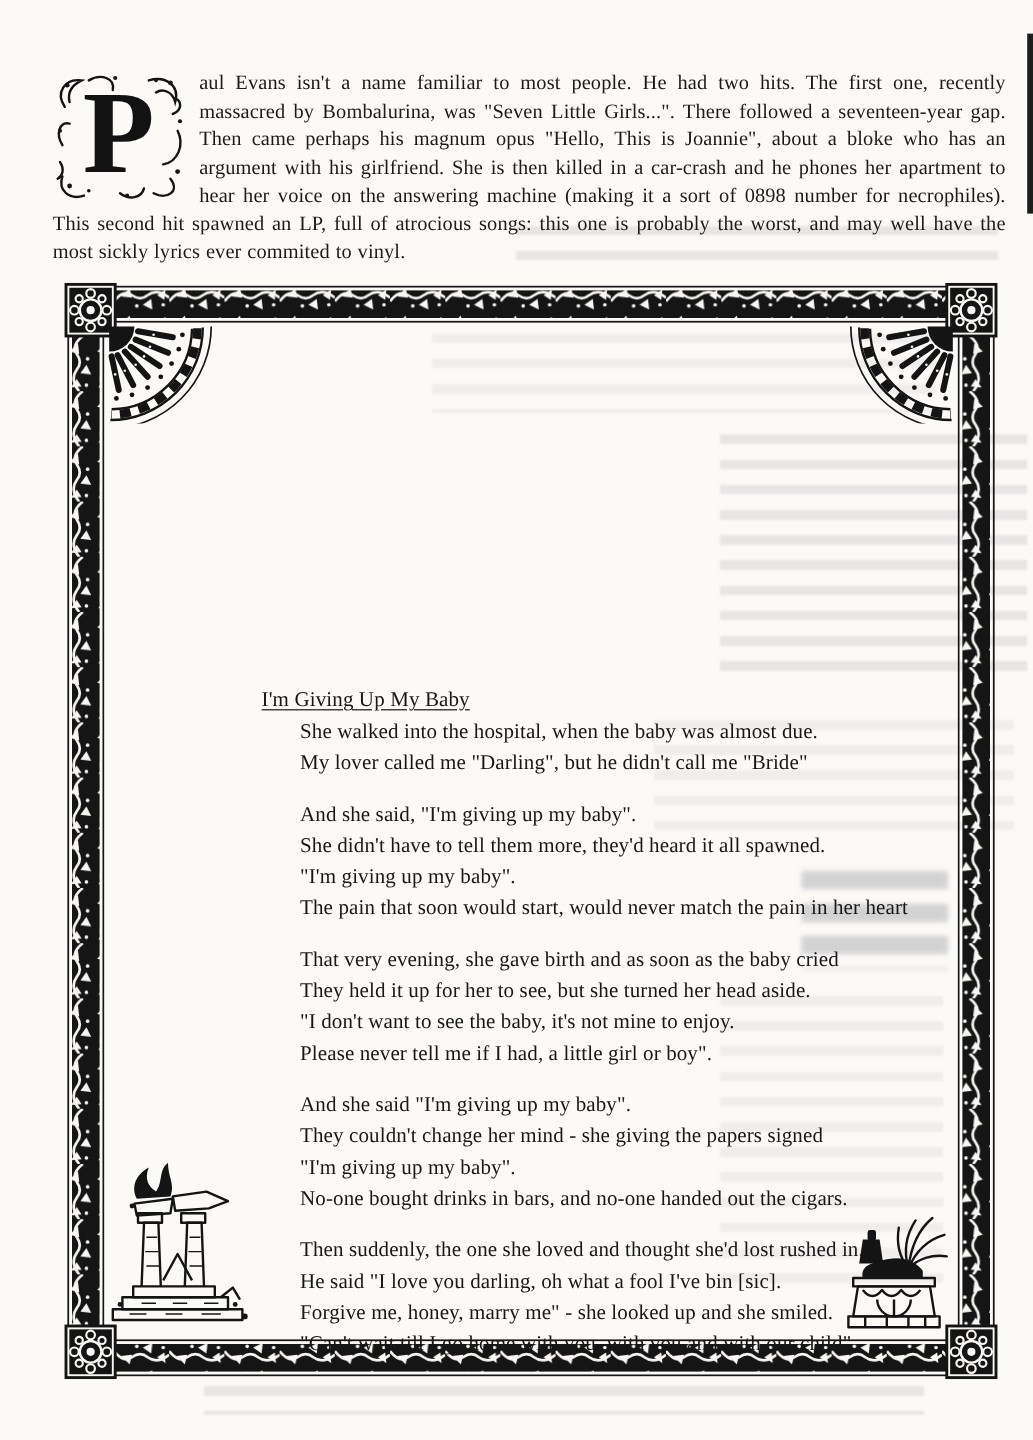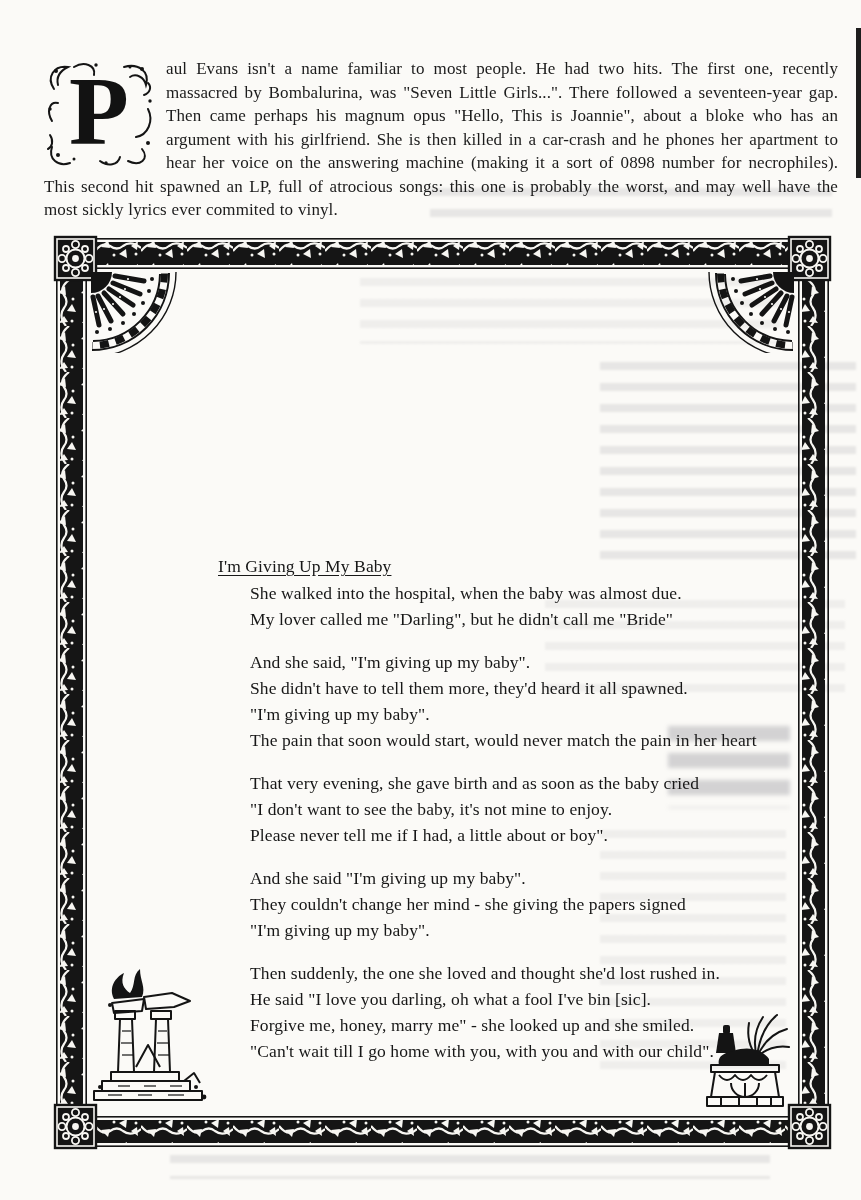--- a/index.html
+++ b/index.html
@@ -44,21 +44,21 @@
   .fan-tl{left:37px;top:36px;}
   .fan-tr{right:37px;top:36px;transform:scaleX(-1);}
   .ruins{position:absolute;left:35px;bottom:41px;width:126px;height:150px;}
   .ruins svg,.sphinx svg{display:block;width:100%;height:100%;}
   .sphinx{position:absolute;right:41px;bottom:39px;width:92px;height:106px;}
   
   .lyrics{
     position:absolute;left:165px;top:318px;width:628px;z-index:3;
     font-size:17.5px;line-height:26px;letter-spacing:.1px;color:#171717;
   }
-  .lyrics-title{text-decoration:underline;text-underline-offset:3px;margin:0 0 1px 0;}
+  .lyrics-title{text-decoration:underline;text-underline-offset:3px;margin:16px 0 1px 0;}
   .stanza{margin:17px 0 0 0;padding:0;}
   .stanza.first{margin-top:0;}
   .lyric-line{display:block;margin-left:32px;}
   
   .edge-bar{position:absolute;right:0;top:28px;width:5px;height:150px;background:#1d1d1d;z-index:4;}
 </style>
 </head>
 <body>
 
 <div class="ghost ghost-lines" style="left:430px;top:188px;width:402px;height:42px;"></div>
@@ -401,28 +401,30 @@
 
     <p class="stanza">
       <span class="lyric-line">And she said, "I'm giving up my baby".</span>
       <span class="lyric-line">She didn't have to tell them more, they'd heard it all spawned.</span>
       <span class="lyric-line">"I'm giving up my baby".</span>
       <span class="lyric-line">The pain that soon would start, would never match the pain in her heart</span>
     </p>
 
     <p class="stanza">
       <span class="lyric-line">That very evening, she gave birth and as soon as the baby cried</span>
+      <span class="lyric-line">They held it up for her to see, but she turned her head aside.</span>
       <span class="lyric-line">"I don't want to see the baby, it's not mine to enjoy.</span>
-      <span class="lyric-line">Please never tell me if I had, a little about or boy".</span>
+      <span class="lyric-line">Please never tell me if I had, a little girl or boy".</span>
     </p>
 
     <p class="stanza">
       <span class="lyric-line">And she said "I'm giving up my baby".</span>
       <span class="lyric-line">They couldn't change her mind - she giving the papers signed</span>
       <span class="lyric-line">"I'm giving up my baby".</span>
+      <span class="lyric-line">No-one bought drinks in bars, and no-one handed out the cigars.</span>
     </p>
 
     <p class="stanza">
       <span class="lyric-line">Then suddenly, the one she loved and thought she'd lost rushed in.</span>
       <span class="lyric-line">He said "I love you darling, oh what a fool I've bin [sic].</span>
       <span class="lyric-line">Forgive me, honey, marry me" - she looked up and she smiled.</span>
       <span class="lyric-line">"Can't wait till I go home with you, with you and with our child".</span>
     </p>
 
   </div>

